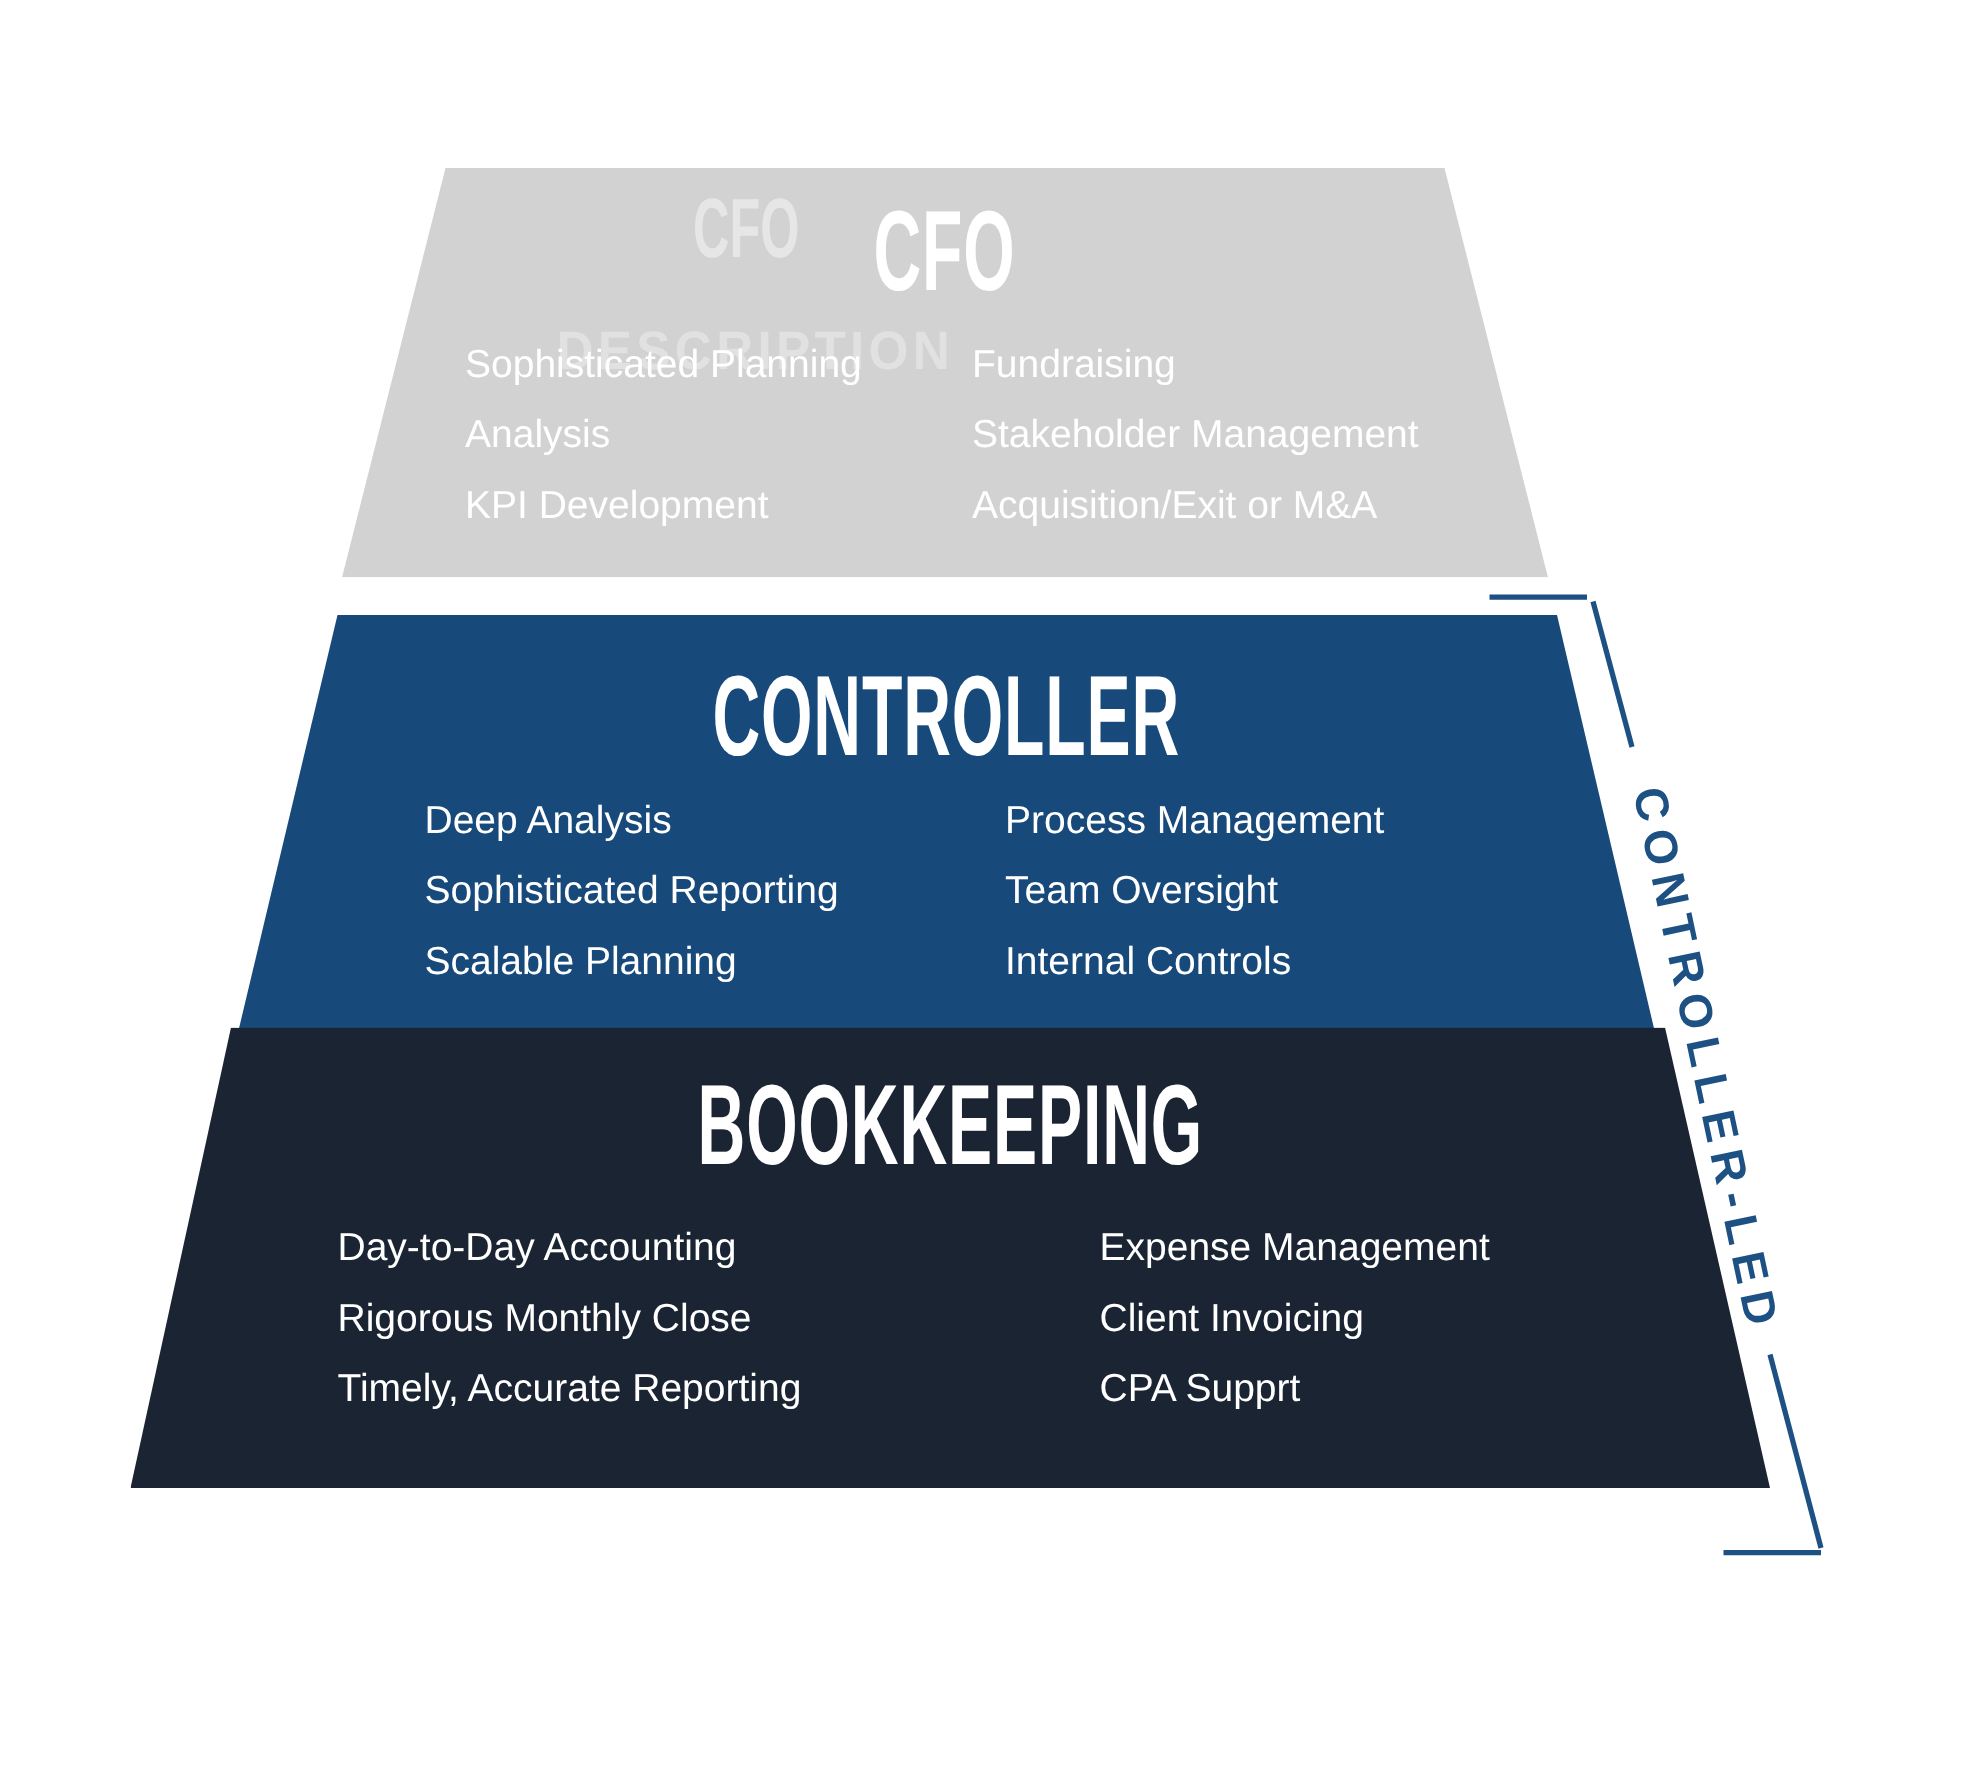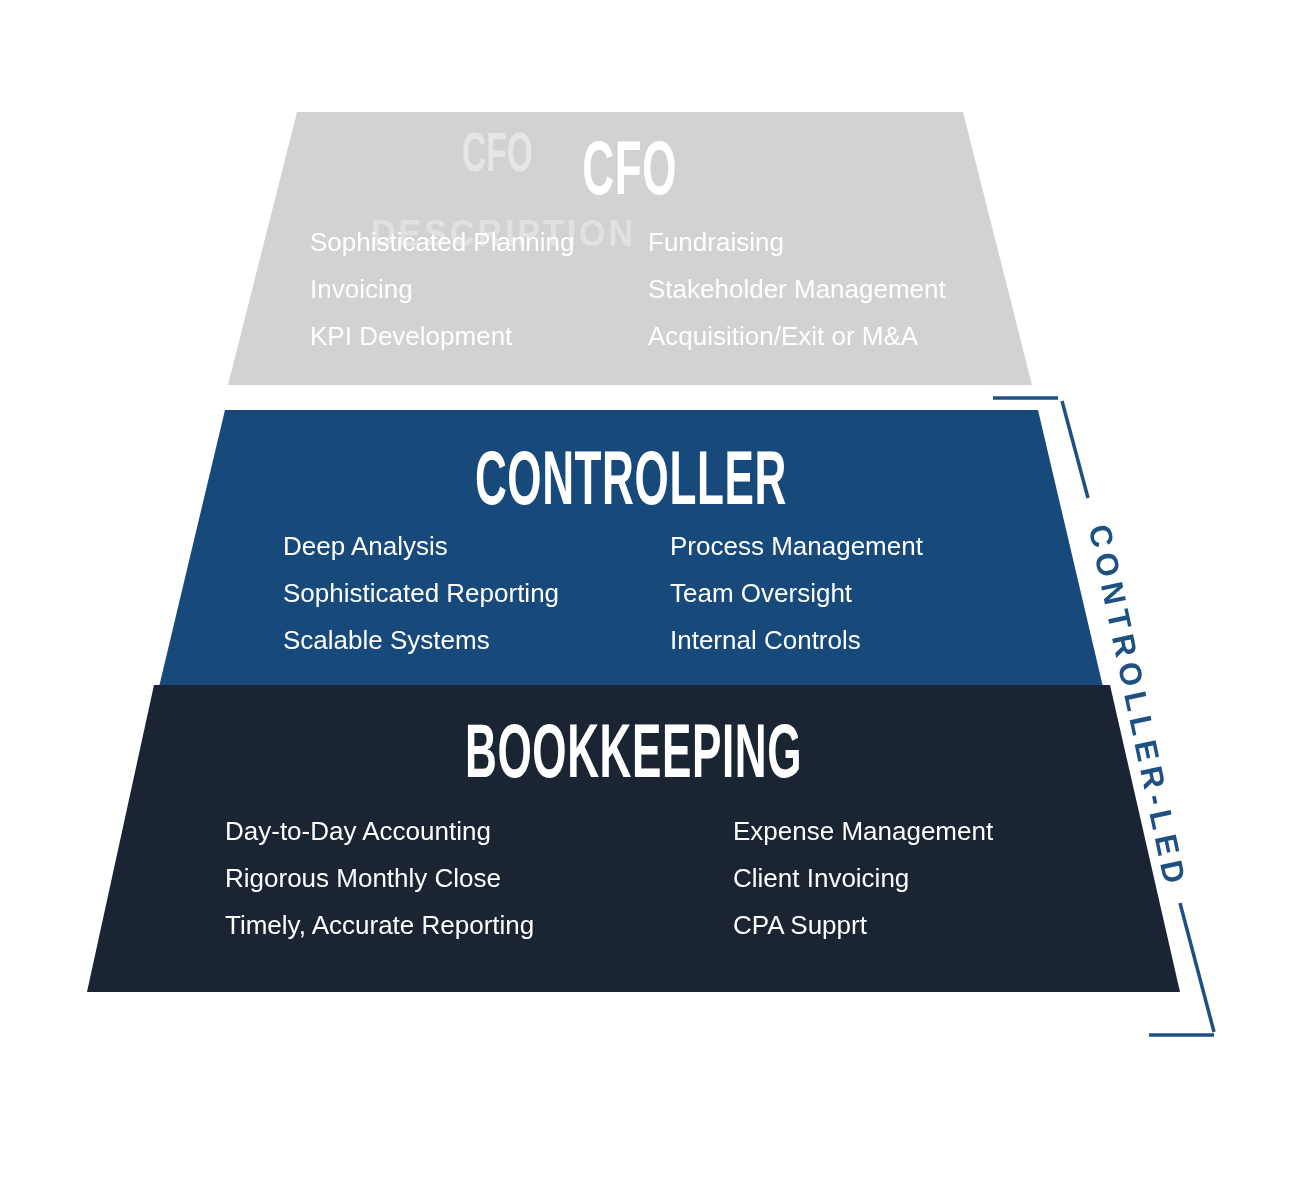--- a/index.html
+++ b/index.html
@@ -127,39 +127,39 @@
       <span>CFO</span>
     </div>
     <div class="ghost-subtitle">
       <span>DESCRIPTION</span>
     </div>
     <div class="tier-title">
       <span>CFO</span>
     </div>
     <div class="col col-left">
       <div class="item">Sophisticated Planning</div>
-      <div class="item">Invoicing</div>
+      <div class="item">Analysis</div>
       <div class="item">KPI Development</div>
     </div>
     <div class="col col-right">
       <div class="item">Fundraising</div>
       <div class="item">Stakeholder Management</div>
       <div class="item">Acquisition/Exit or M&amp;A</div>
     </div>
   </div>
 
   <div class="tier" id="tier-controller">
     <div class="tier-shape"></div>
     <div class="tier-title">
       <span>CONTROLLER</span>
     </div>
     <div class="col col-left">
       <div class="item">Deep Analysis</div>
       <div class="item">Sophisticated Reporting</div>
-      <div class="item">Scalable Systems</div>
+      <div class="item">Scalable Planning</div>
     </div>
     <div class="col col-right">
       <div class="item">Process Management</div>
       <div class="item">Team Oversight</div>
       <div class="item">Internal Controls</div>
     </div>
   </div>
 
   <div class="tier" id="tier-bookkeeping">
     <div class="tier-shape"></div>

